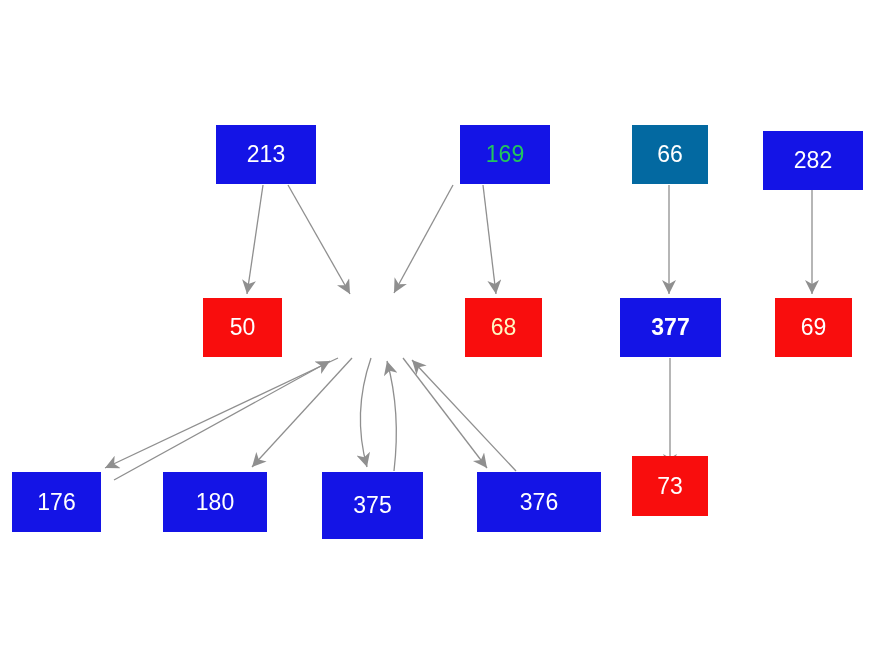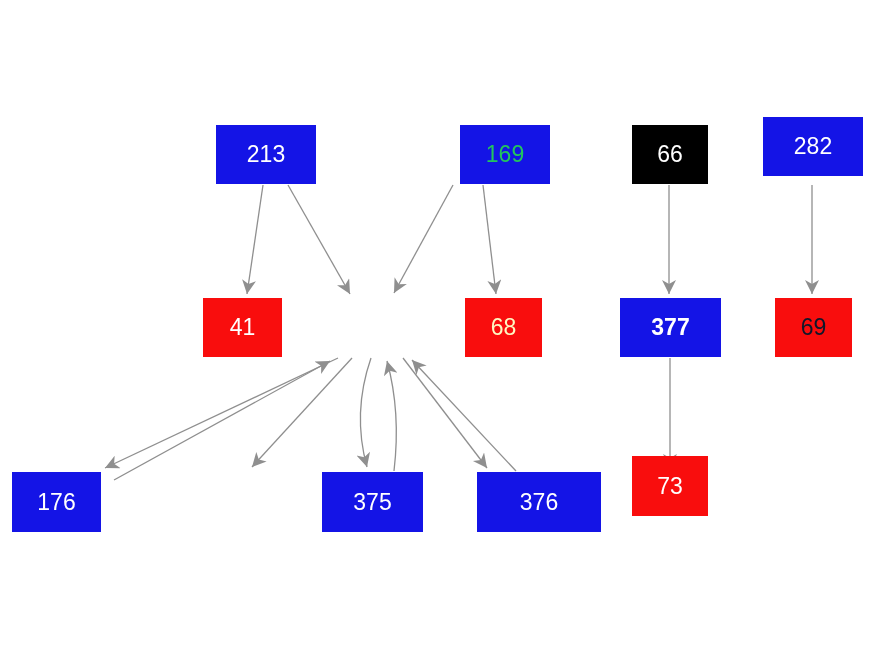--- a/index.html
+++ b/index.html
@@ -65,24 +65,25 @@
       <path d="M114,480 L330,361" class="edge" stroke="#8F8F8F" marker-end="url(#arrowhead)"></path>
       <path d="M352,358 L252,467" class="edge" stroke="#8F8F8F" marker-end="url(#arrowhead)"></path>
       <path d="M371,358 Q352,413 367,467" class="edge" stroke="#8F8F8F" marker-end="url(#arrowhead)"></path>
       <path d="M394,471 Q401,412 387,361" class="edge" stroke="#8F8F8F" marker-end="url(#arrowhead)"></path>
       <path d="M403,358 L487,468" class="edge" stroke="#8F8F8F" marker-end="url(#arrowhead)"></path>
       <path d="M516,471 L412,360" class="edge" stroke="#8F8F8F" marker-end="url(#arrowhead)"></path>
     </svg>
   <div id="node-layer">
       <div class="node" style="left: 216px; top: 125px; width: 100px; height: 59px; background: rgb(20, 20, 230); color: rgb(255, 255, 255);">213</div>
       <div class="node" style="left: 423px; top: 125px; width: 90px; height: 59px; background: rgb(20, 20, 230); color: #22c55e; margin-left: 37px;">169</div>
-      <div class="node" style="left: 632px; top: 125px; width: 76px; height: 59px; background: #000000; color: rgb(255, 255, 255);">66</div>
-      <div class="node" style="left: 763px; top: 117px; width: 100px; height: 59px; background: rgb(20, 20, 230); color: rgb(255, 255, 255);">282</div>
-      <div class="node" style="left: 203px; top: 298px; width: 79px; height: 59px; background: rgb(249, 13, 13); color: rgb(255, 255, 255);">41</div>
+      <div class="node" style="left: 632px; top: 125px; width: 76px; height: 59px; background: #0369a1; color: rgb(255, 255, 255);">66</div>
+      <div class="node" style="left: 763px; top: 131px; width: 100px; height: 59px; background: rgb(20, 20, 230); color: rgb(255, 255, 255);">282</div>
+      <div class="node" style="left: 203px; top: 298px; width: 79px; height: 59px; background: rgb(249, 13, 13); color: rgb(255, 255, 255);">50</div>
       <div class="node" style="left: 465px; top: 298px; width: 77px; height: 59px; background: rgb(249, 13, 13); color: #fef9c3;">68</div>
       <div class="node" style="left: 620px; top: 298px; width: 101px; height: 59px; background: rgb(20, 20, 230); color: rgb(255, 255, 255); font-weight: bold;">377</div>
-      <div class="node" style="left: 775px; top: 298px; width: 77px; height: 59px; background: rgb(249, 13, 13); color: #0f172a;">69</div>
+      <div class="node" style="left: 775px; top: 298px; width: 77px; height: 59px; background: rgb(249, 13, 13); color: #ffffff;">69</div>
       <div class="node" style="left: 12px; top: 472px; width: 89px; height: 60px; background: rgb(20, 20, 230); color: rgb(255, 255, 255);">176</div>
-      <div class="node" style="left: 322px; top: 472px; width: 101px; height: 60px; background: rgb(20, 20, 230); color: rgb(255, 255, 255);">375</div>
+      <div class="node" style="left: 163px; top: 472px; width: 104px; height: 60px; background: rgb(20, 20, 230); color: rgb(255, 255, 255);">180</div>
+      <div class="node" style="left: 322px; top: 472px; width: 101px; height: 67px; background: rgb(20, 20, 230); color: rgb(255, 255, 255);">375</div>
       <div class="node" style="left: 477px; top: 472px; width: 124px; height: 60px; background: rgb(20, 20, 230); color: rgb(255, 255, 255);">376</div>
       <div class="node" style="left: 632px; top: 456px; width: 76px; height: 60px; background: rgb(249, 13, 13); color: rgb(255, 255, 255);">73</div>
     </div>
 </div>
 
 </body></html>

